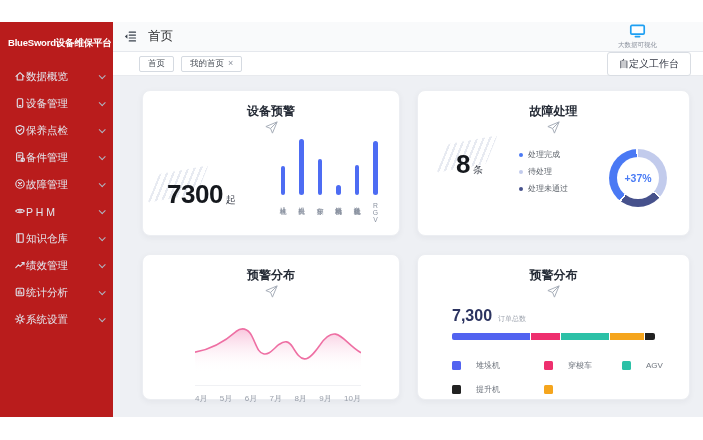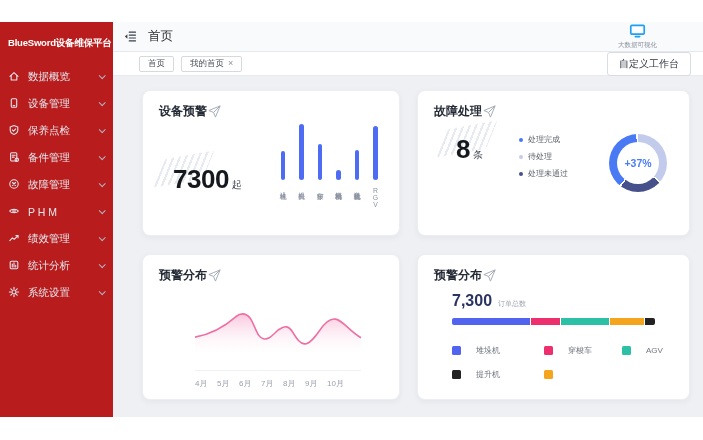--- a/index.html
+++ b/index.html
@@ -3,71 +3,71 @@
 <meta charset="utf-8">
 <style>
   * { margin:0; padding:0; box-sizing:border-box; }
   html,body { width:703px; height:440px; background:#fff; font-family:"Liberation Sans", sans-serif; overflow:hidden; }
   .app { position:absolute; left:0; top:22px; width:703px; height:395px; display:flex; }
 
   
   .sidebar { width:113px; height:100%; background:#b91c1c; flex:none; }
   .side-title { color:#fff; font-weight:bold; font-size:9.5px; letter-spacing:-0.2px; padding:15px 7px 13px 8px; white-space:nowrap; }
   .menu { list-style:none; }
-  .menu-item { height:27px; display:flex; align-items:center; padding:0 9px 0 8px; gap:8px; cursor:pointer; }
+  .menu-item { height:27px; display:flex; align-items:center; padding:0 9px 0 14px; cursor:pointer; }
   .menu-item svg { flex:none; }
   .menu-label { color:#e3e8ef; font-size:10.5px; white-space:nowrap; }
   .chev { margin-left:auto; width:5px; height:5px; border-right:1.2px solid #aeb6c2; border-bottom:1.2px solid #aeb6c2; transform:rotate(45deg) translateY(-1px); }
 
   
   .main { flex:1; display:flex; flex-direction:column; min-width:0; }
   .topbar { height:30px; background:#f9fafb; border-bottom:1px solid #e5e8ed; display:flex; align-items:center; padding:0 10px; position:relative; flex:none; }
   .crumb { font-size:12.5px; color:#303133; margin-left:10px; }
   .viz { position:absolute; right:46px; top:2px; text-align:center; cursor:pointer; }
   .viz-label { font-size:6.5px; color:#8a909c; margin-top:-1px; }
 
   .tagbar { height:24px; background:#fff; border-bottom:1px solid #e8eaee; display:flex; align-items:center; padding:0 12px 0 26px; gap:7px; flex:none; }
   .chip { height:16px; display:inline-flex; align-items:center; padding:0 8px; border:1px solid #d5dae1; border-radius:2px; background:#fff; font-size:8.5px; color:#4a5058; cursor:pointer; }
   .chip .x { margin-left:4px; font-size:9px; color:#8a909c; line-height:1; }
   .customize-btn { margin-left:auto; border:1px solid #d9dde3; background:#fff; border-radius:3px; padding:4px 11px; font-size:10px; color:#303541; cursor:pointer; font-family:inherit; }
 
   .content { flex:1; background:#eef0f4; padding:14px 13px 0 29px; display:grid; grid-template-columns:258px 273px; grid-template-rows:146px 146px; gap:18px 17px; }
 
   .card { background:#fff; border:1px solid #eceef2; border-radius:8px; padding:12px 16px; box-shadow:0 2px 6px rgba(31,45,61,.05); position:relative; }
-  .card-head { display:flex; align-items:center; }
+  .card-head { display:flex; justify-content:space-between; align-items:center;flex-direction:column; }
   .card-title { font-size:12px; font-weight:bold; color:#252b36; }
   .send-btn { cursor:pointer; line-height:0; }
 
   .hatch { position:absolute; left:-14px; top:-8px; width:50px; height:26px; transform:rotate(-10deg) skewX(-32deg); background:repeating-linear-gradient(90deg,#e7eaf1 0 2.5px,transparent 2.5px 7px); border-radius:2px; }
   .bignum-wrap { position:relative; }
   .bignum { position:relative; font-size:26px; font-weight:800; color:#15181d; letter-spacing:-0.5px; }
   .bigunit { position:relative; font-size:10px; color:#3a3f4a; margin-left:3px; }
 
   
   .dw-body { display:flex; align-items:flex-end; margin-top:4px; }
-  .dw-num { margin:0 0 34px 14px; }
+  .dw-num { margin:0 0 34px 8px; }
   .dw-bars { margin-left:auto; margin-right:4px; display:flex; gap:11px; align-items:flex-end; }
   .dw-col { display:flex; flex-direction:column; align-items:center; gap:7px; }
   .dw-bar { width:4.5px; border-radius:2.5px; }
   .dw-label { writing-mode:vertical-rl; text-orientation:upright; font-size:6.8px; color:#8a92a0; line-height:1.1; height:42px; }
 
   
   .fh-body { display:flex; align-items:flex-start; margin-top:14px; }
   .fh-num { margin-left:22px; }
   .fh-legend { margin-left:36px; display:flex; flex-direction:column; gap:6px; }
   .fh-item { display:flex; align-items:center; gap:5px; font-size:8px; color:#5a6068; }
   .fh-dot { width:4px; height:4px; border-radius:50%; flex:none; }
   .donut { margin-left:auto; margin-right:6px; width:58px; height:58px; border-radius:50%; position:relative; }
   .donut::after { content:""; position:absolute; inset:8px; border-radius:50%; background:#fff; }
   .donut-center { position:absolute; inset:0; display:flex; align-items:center; justify-content:center; font-size:10.5px; font-weight:bold; color:#4a7cf5; z-index:1; }
 
   
   .et-chart { margin:16px 22px 0 36px; }
   .et-axis { border-top:1px solid #f0f1f4; margin:4px 22px 0 36px; }
-  .et-months { display:flex; justify-content:space-between; margin:7px 39px 0 36px; font-size:8px; color:#9aa0ab; }
+  .et-months { display:flex; justify-content:space-between; margin:7px 22px 0 36px; font-size:8px; color:#9aa0ab; }
 
   
   .wd-body { margin-left:18px; }
   .wd-numrow { display:flex; align-items:baseline; margin-top:8px; }
   .wd-num { font-size:16px; font-weight:800; color:#2b3360; }
   .wd-unit { font-size:7px; color:#a0a6b0; margin-left:6px; }
   .stack { display:flex; gap:1px; height:7px; margin:8px 18px 0 0; }
   .stack div { height:100%; }
   .stack div:first-child { border-radius:2px 0 0 2px; }
   .stack div:last-child { border-radius:0 2px 2px 0; }
@@ -126,20 +126,28 @@
       </li>
       <li class="menu-item">
         <span><svg width="12" height="12" viewBox="0 0 12 12" fill="none" stroke="#dfe5ee" stroke-width="1.1" stroke-linecap="round">
               <path d="M1.6 6 C3.2 3.6 8.8 3.6 10.4 6 C8.8 8.4 3.2 8.4 1.6 6 Z"></path>
               <circle cx="6" cy="6" r="1.2"></circle>
             </svg></span>
         <span class="menu-label">P H M</span>
           <span class="chev"></span>
       </li>
       <li class="menu-item">
+        <span><svg width="12" height="12" viewBox="0 0 12 12" fill="none" stroke="#dfe5ee" stroke-width="1.1" stroke-linecap="round">
+              <rect x="2.8" y="1.8" width="6.4" height="8.4" rx="0.8"></rect>
+              <path d="M4.7 1.8 V10.2"></path>
+            </svg></span>
+        <span class="menu-label">知识仓库</span>
+          <span class="chev"></span>
+      </li>
+      <li class="menu-item">
         <span><svg width="12" height="12" viewBox="0 0 12 12" fill="none" stroke="#dfe5ee" stroke-width="1.1" stroke-linecap="round" stroke-linejoin="round">
               <path d="M1.8 8.6 L4.4 5.8 L6.2 7.3 L10 3.6"></path>
               <path d="M7.9 3.6 H10 V5.7"></path>
             </svg></span>
         <span class="menu-label">绩效管理</span>
           <span class="chev"></span>
       </li>
       <li class="menu-item">
         <span><svg width="12" height="12" viewBox="0 0 12 12" fill="none" stroke="#dfe5ee" stroke-width="1.1" stroke-linecap="round">
               <rect x="2.2" y="2.2" width="7.6" height="7.6" rx="1.2"></rect>

